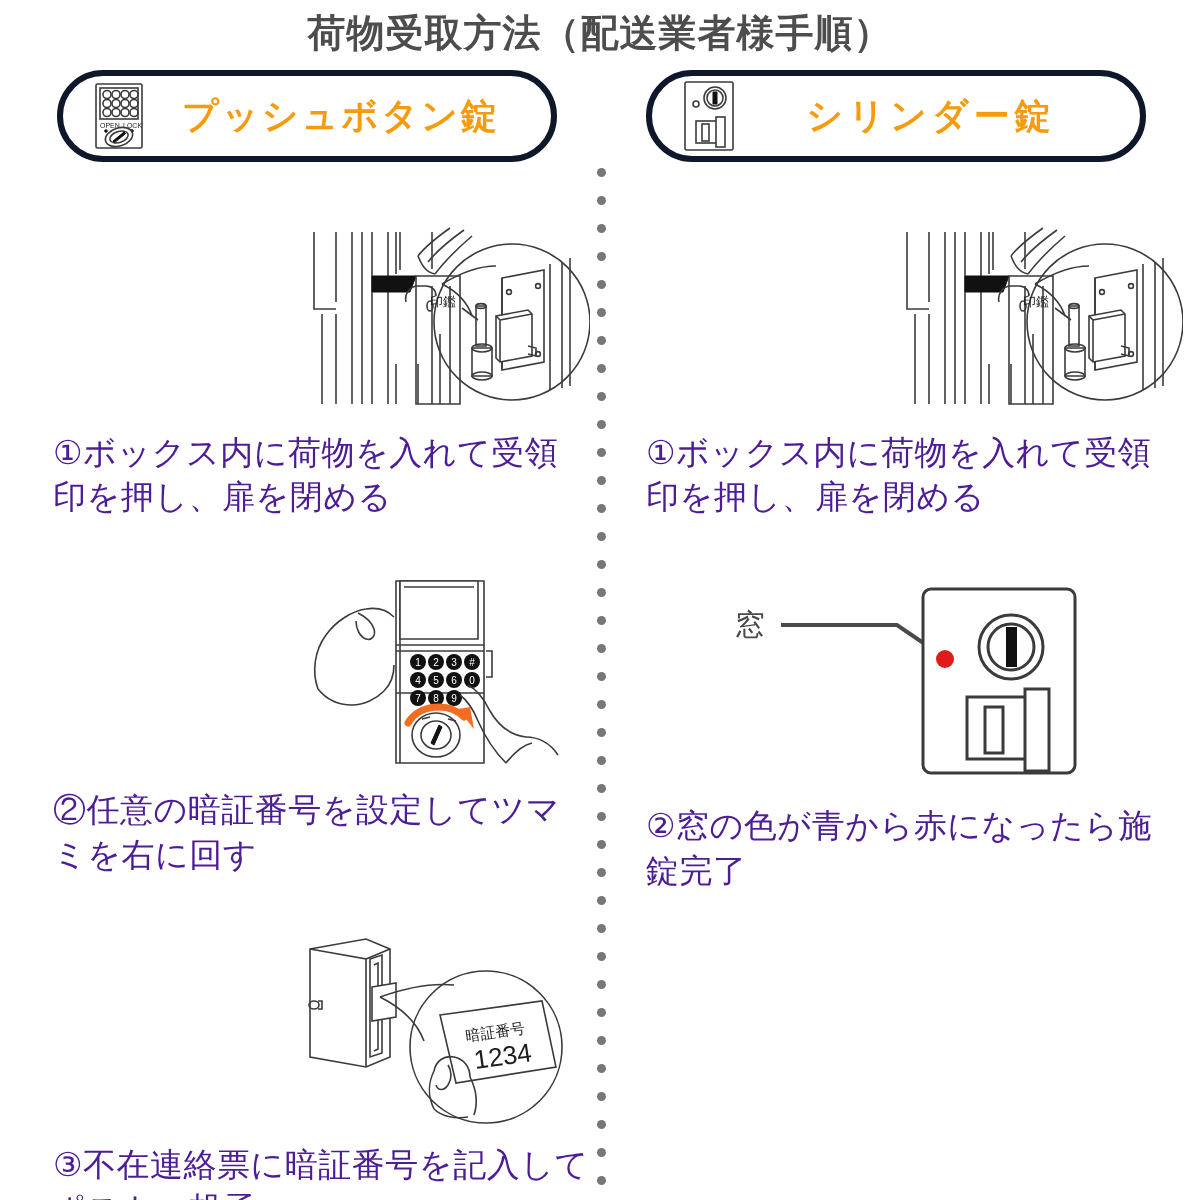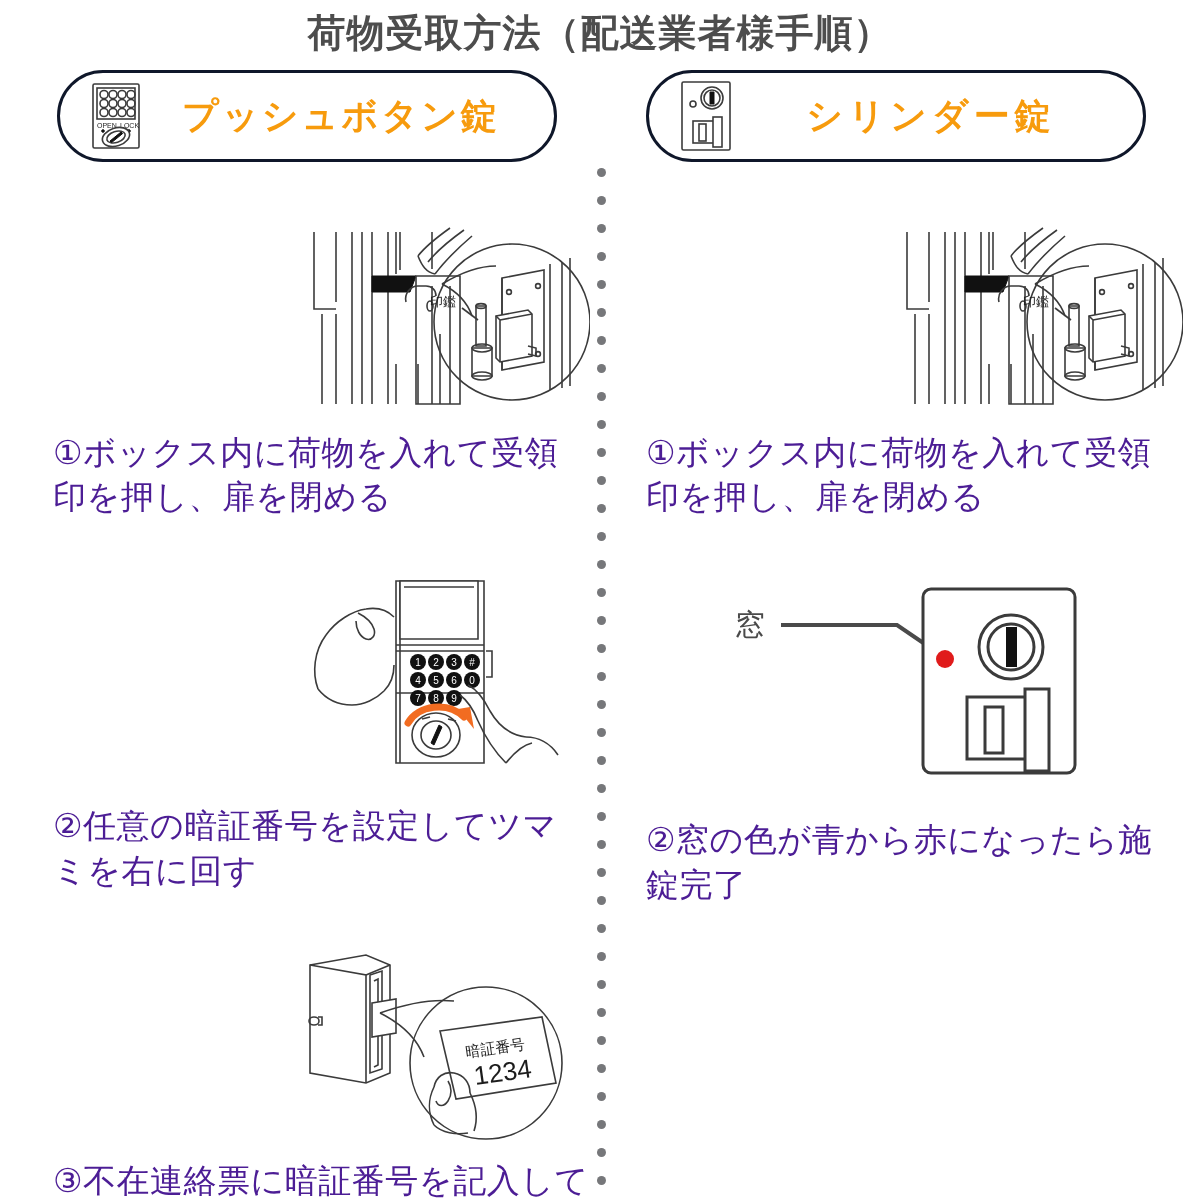--- a/index.html
+++ b/index.html
@@ -36,21 +36,21 @@
     top: 70px;
     width: 545px;
   }
   .column.left  { left: 45px; }
   .column.right { left: 638px; }
 
   
   .pill {
     position: relative;
     height: 92px;
-    border: 3px solid #0f172a;
+    border: 6px solid #0f172a;
     border-radius: 46px;
     display: flex;
     align-items: center;
     box-sizing: border-box;
     background: #ffffff;
   }
   .pill.left-pill  { width: 500px; margin-left: 12px; }
   .pill.right-pill { width: 500px; margin-left: 8px;  }
 
   .pill-icon {
@@ -90,23 +90,23 @@
 
   
   .left .step1 .step-figure { height: 205px; margin-top: 52px; }
   .left .step2 .step-figure { height: 205px; margin-top: 48px; }
   .left .step3 .step-figure { height: 200px; margin-top: 48px; }
   .right .step1 .step-figure { height: 205px; margin-top: 52px; }
   .right .step2 .step-figure { height: 205px; margin-top: 60px; }
 
   .left .step1 .step-caption,
   .right .step1 .step-caption { margin-top: 12px; }
-  .left .step2 .step-caption { margin-top: 32px; }
+  .left .step2 .step-caption { margin-top: 16px; font-family: Liberation Serif, serif; }
   .left .step3 .step-caption { margin-top: 18px; }
-  .right .step2 .step-caption { margin-top: 34px; }
+  .right .step2 .step-caption { margin-top: 20px; }
 
   
   .divider {
     position: absolute;
     left: 597px;
     top: 168px;
     width: 9px;
     height: 1020px;
   }
   .divider .dot {

